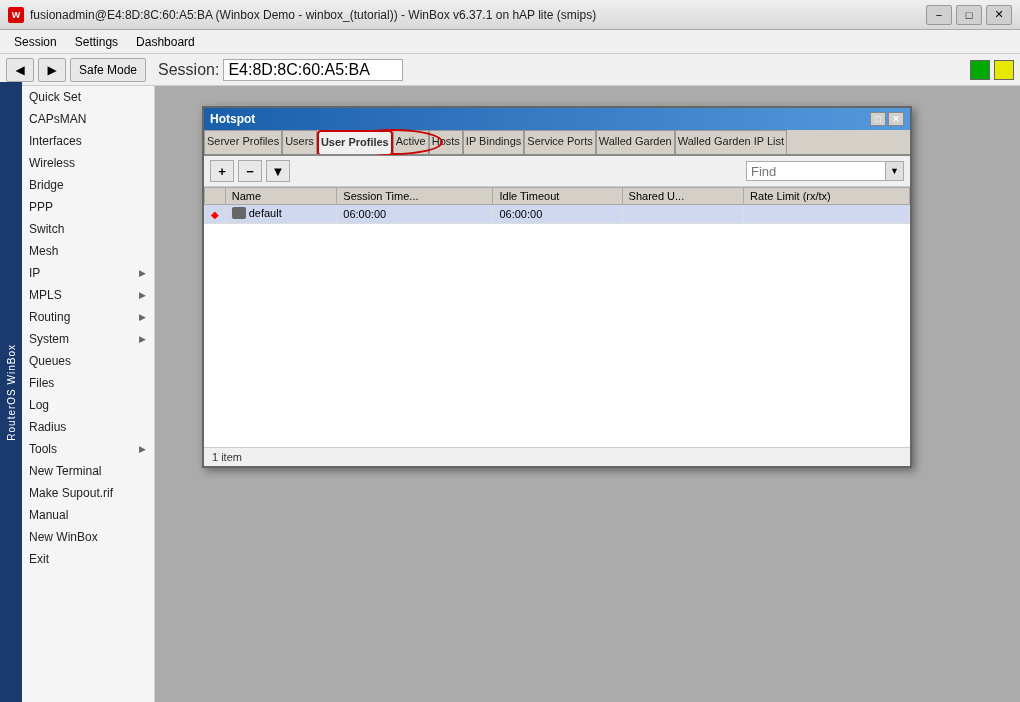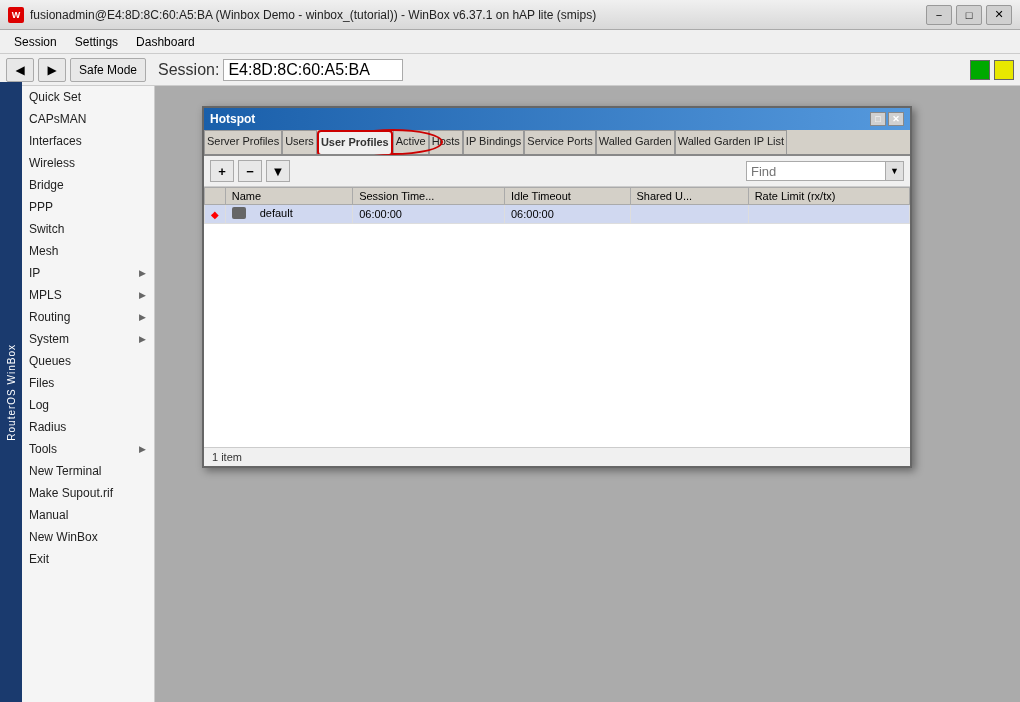--- a/index.html
+++ b/index.html
@@ -565,21 +565,21 @@
               <th>Session Time...</th>
               <th>Idle Timeout</th>
               <th>Shared U...</th>
               <th>Rate Limit (rx/tx)</th>
             </tr>
           </thead>
           <tbody>
             <tr class="row-selected">
               <td class="row-marker">◆</td>
               <td>
-                <span style="display:inline-flex;align-items:center;gap:14px;">
+                <span style="display:inline-flex;align-items:center;gap:3px;">
                   <span style="width:14px;height:12px;background:#666;display:inline-block;border-radius:2px;"></span>
                   <span>default</span>
                 </span>
               </td>
               <td>06:00:00</td>
               <td>06:00:00</td>
               <td></td>
               <td></td>
             </tr>
           </tbody>

